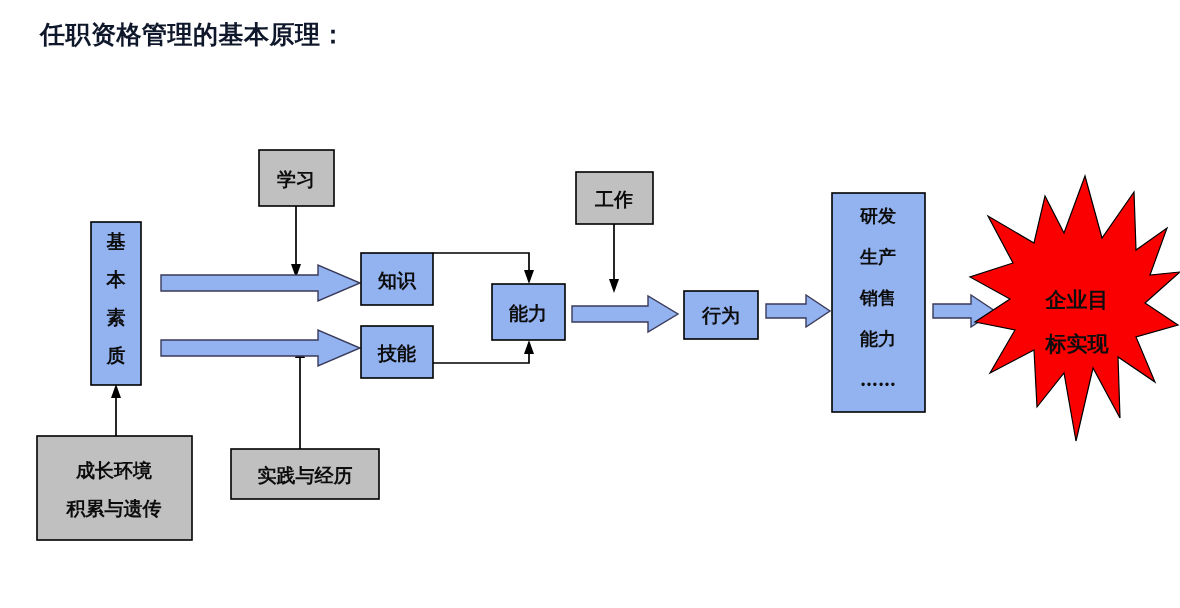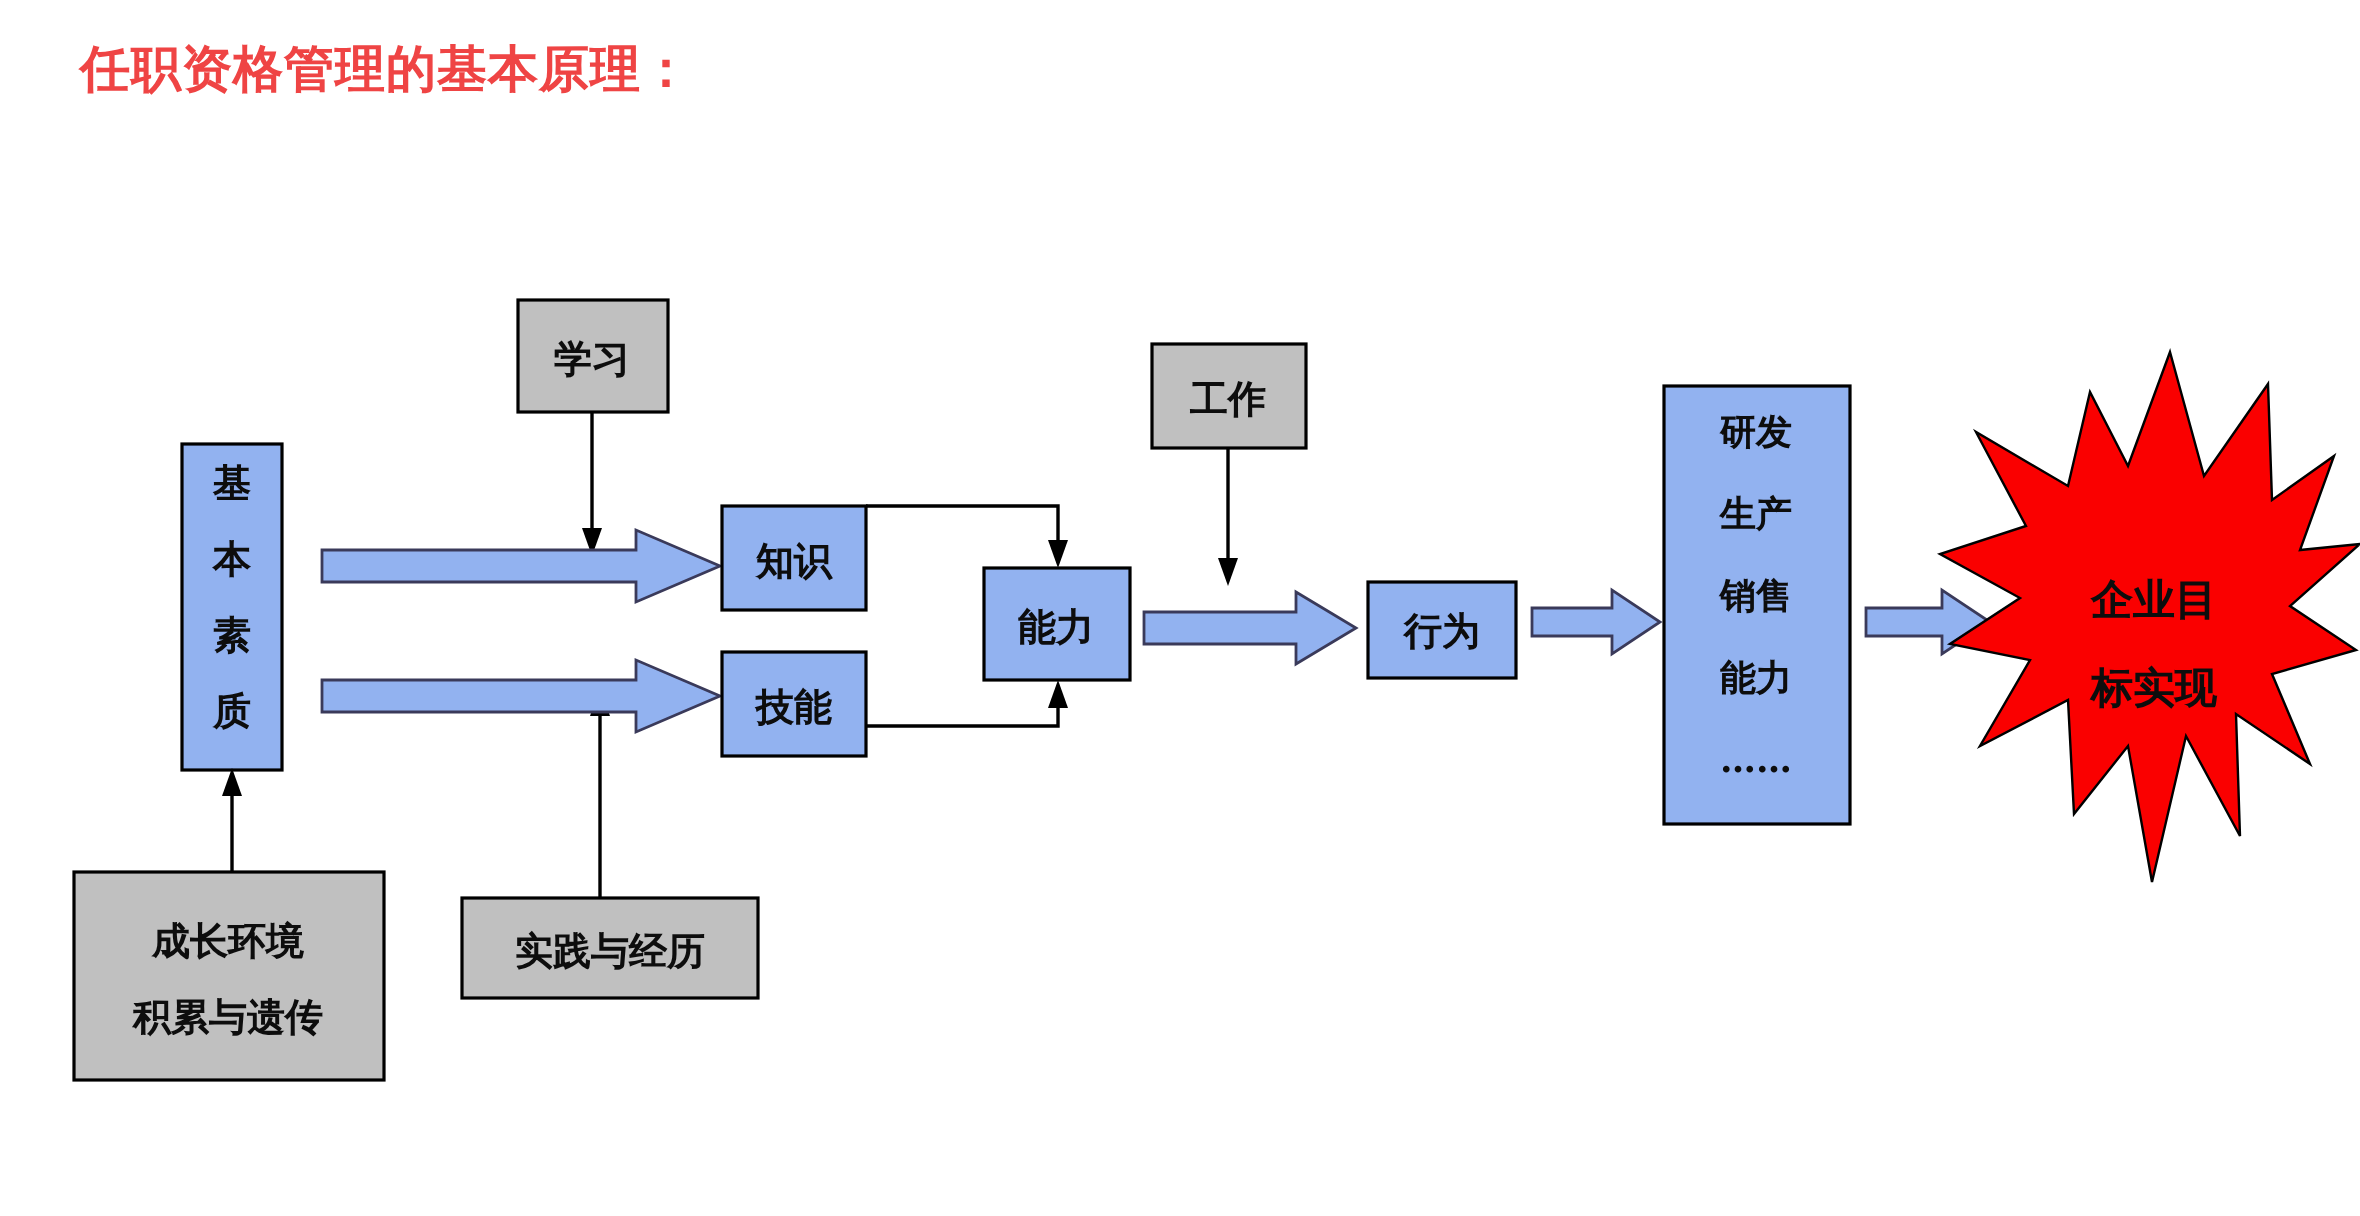--- a/index.html
+++ b/index.html
@@ -13,21 +13,21 @@
     font-family: "Liberation Sans", "DejaVu Sans", sans-serif;
     overflow: hidden;
     position: relative;
   }
   #page-title {
     position: absolute;
     left: 40px;
     top: 18px;
     font-size: 25px;
     font-weight: bold;
-    color: #ef4444;
+    color: #0f172a;
     letter-spacing: 0.5px;
     font-family: "DejaVu Sans", "Liberation Sans", sans-serif;
   }
   #diagram-canvas {
     position: absolute;
     left: 0;
     top: 0;
     width: 1180px;
     height: 608px;
   }

